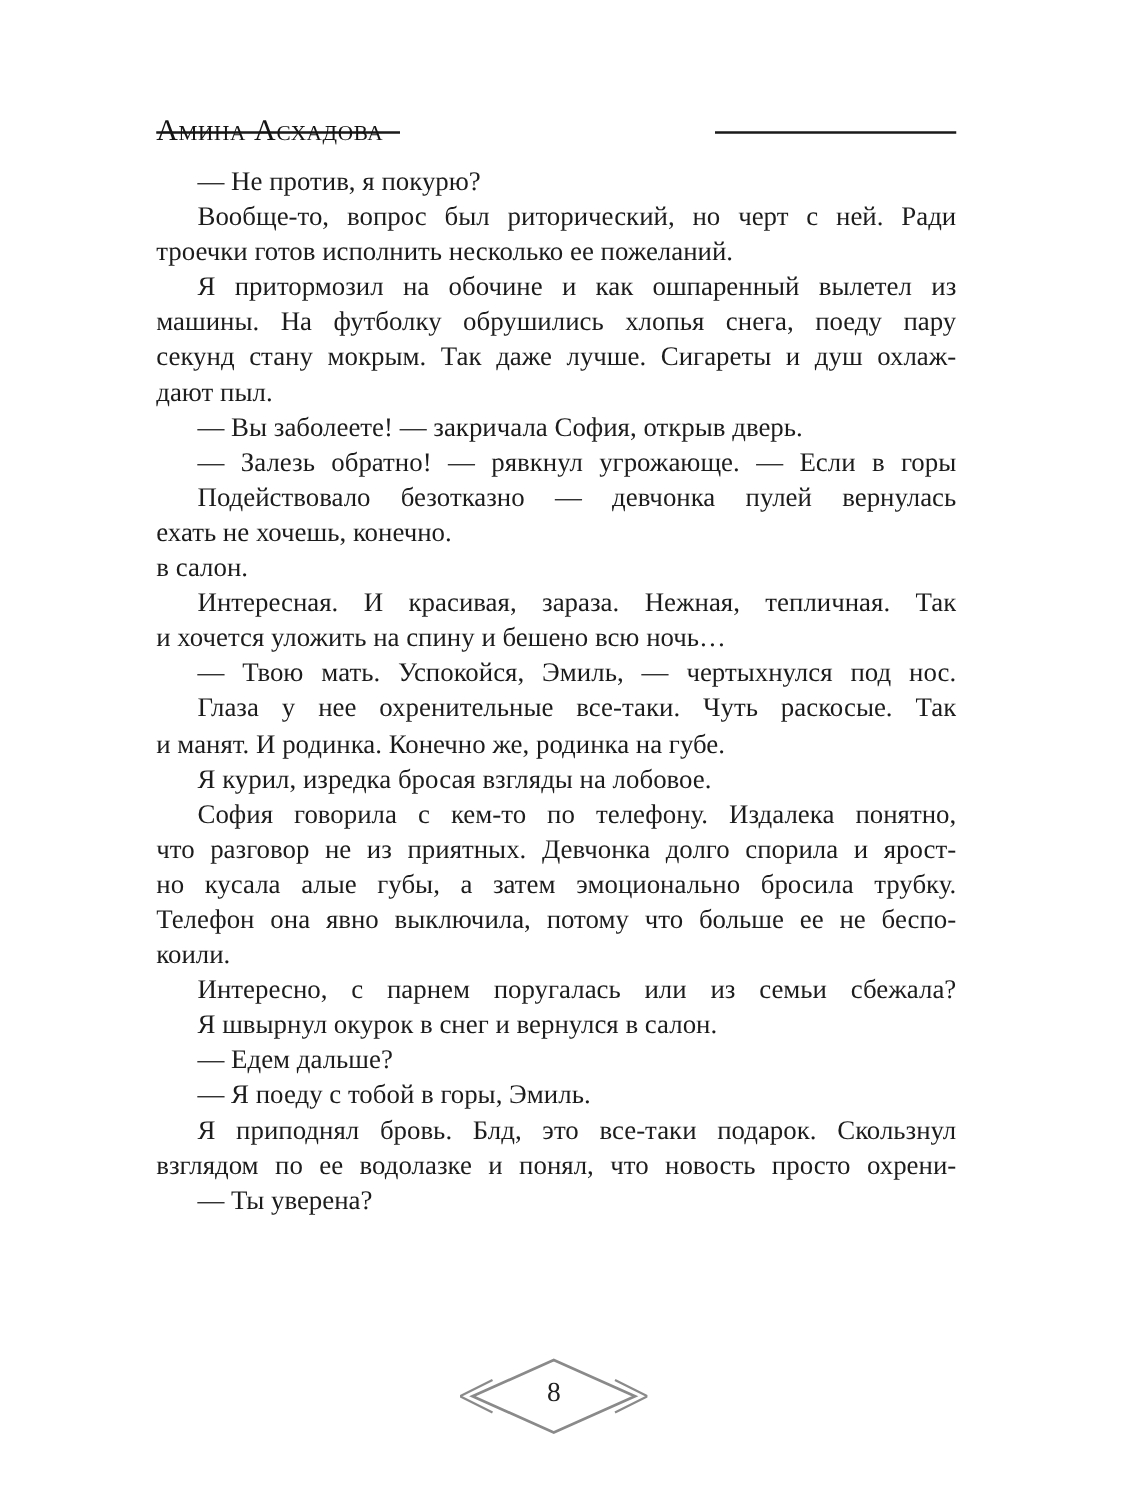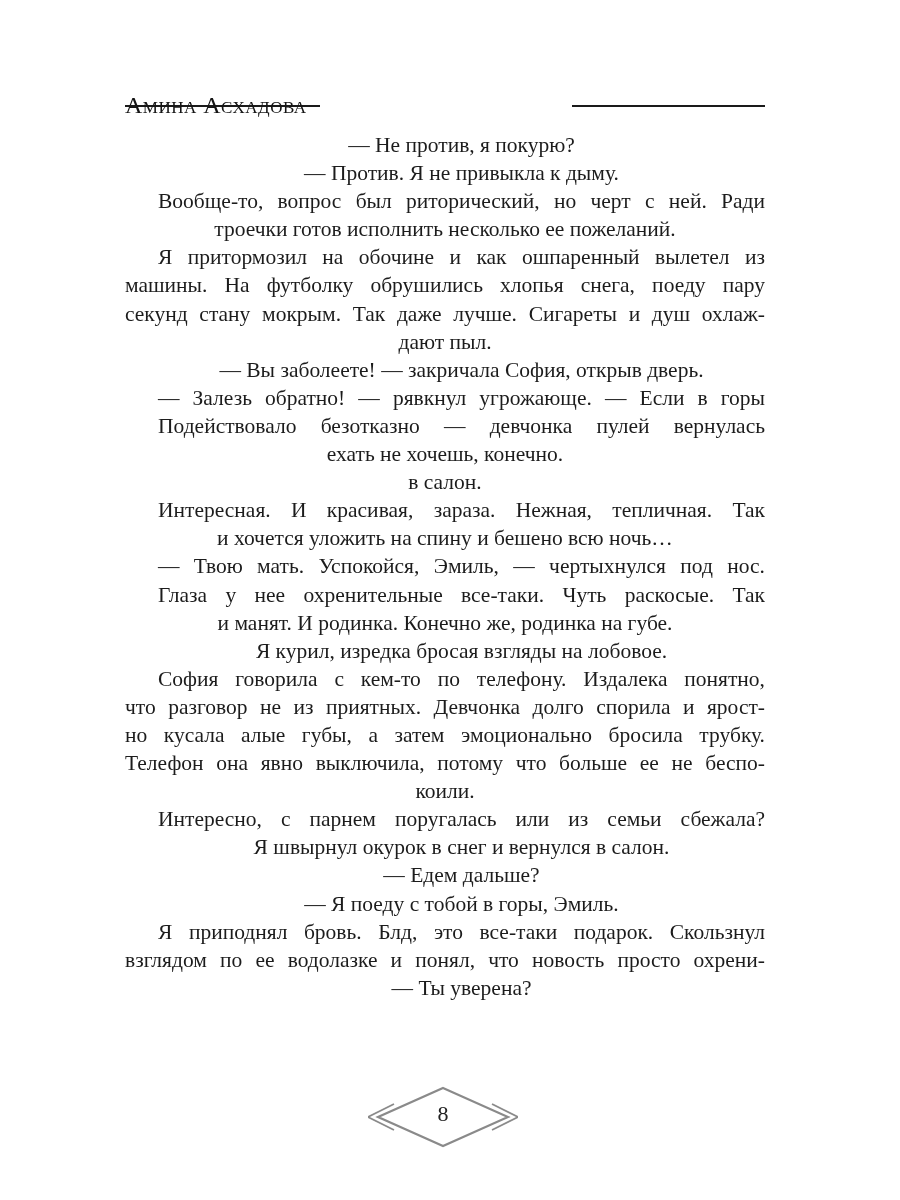--- a/index.html
+++ b/index.html
@@ -7,40 +7,39 @@
   .header { position:absolute; top:88px; left:125px; width:640px; height:34px; }
   .rule { position:absolute; top:17px; height:2px; background:#1a1a1a; }
   .rule.left { left:0; width:195px; }
   .rule.right { right:0; width:193px; }
   .author { position:absolute; left:0; right:0; top:0; text-align:left;
     font-family:"Liberation Serif", "DejaVu Serif", serif; font-size:24px;
     font-variant:small-caps; letter-spacing:0.5px; color:#141414; line-height:34px; }
   .body-text { position:absolute; top:131px; left:125px; width:640px;
     font-family:"Liberation Serif", "DejaVu Serif", serif; font-size:21.5px;
     color:#1c1c1c; }
-  .ln { height:28.1px; line-height:28.1px; white-space:nowrap; overflow:visible;text-align:center; }
+  .ln { height:28.1px; line-height:28.1px; white-space:nowrap; overflow:visible; }
   .ln.indent { padding-left:33px; }
   .ln.just { text-align:justify; text-align-last:justify; white-space:normal; overflow:hidden; }
   .folio { position:absolute; left:368px; top:1085px; width:150px; height:64px; }
   .folio svg { position:absolute; left:0; top:0; }
   .folio-num { position:absolute; left:0; width:150px; top:16px; text-align:center;
     font-family:"Liberation Serif", "DejaVu Serif", serif; font-size:22px; color:#222; }
 </style>
 </head>
 <body>
 
 <div class="header">
   <div class="rule left"></div>
   <div class="author">Амина Асхадова</div>
   <div class="rule right"></div>
 </div>
 
 <div class="body-text" id="body-text">
     <div class="ln indent">— Не против, я покурю?</div>
-    <div class="ln indent">— Против. Я не привыкла к дыму.</div>
     <div class="ln indent just">Вообще-то, вопрос был риторический, но черт с ней. Ради</div>
     <div class="ln">троечки готов исполнить несколько ее пожеланий.</div>
     <div class="ln indent just">Я притормозил на обочине и как ошпаренный вылетел из</div>
     <div class="ln just">машины. На футболку обрушились хлопья снега, поеду пару</div>
     <div class="ln just">секунд стану мокрым. Так даже лучше. Сигареты и душ охлаж-</div>
     <div class="ln">дают пыл.</div>
     <div class="ln indent">— Вы заболеете! — закричала София, открыв дверь.</div>
     <div class="ln indent just">— Залезь обратно! — рявкнул угрожающе. — Если в горы</div>
     <div class="ln indent just">Подействовало безотказно — девчонка пулей вернулась</div>
     <div class="ln">ехать не хочешь, конечно.</div>

